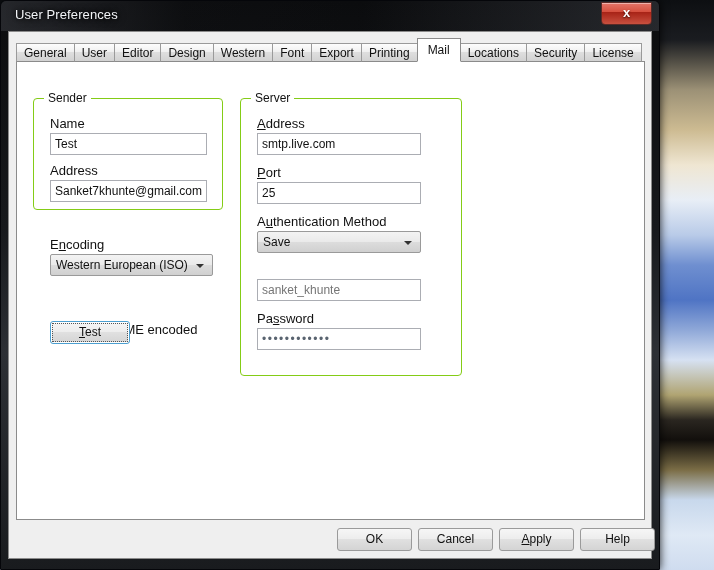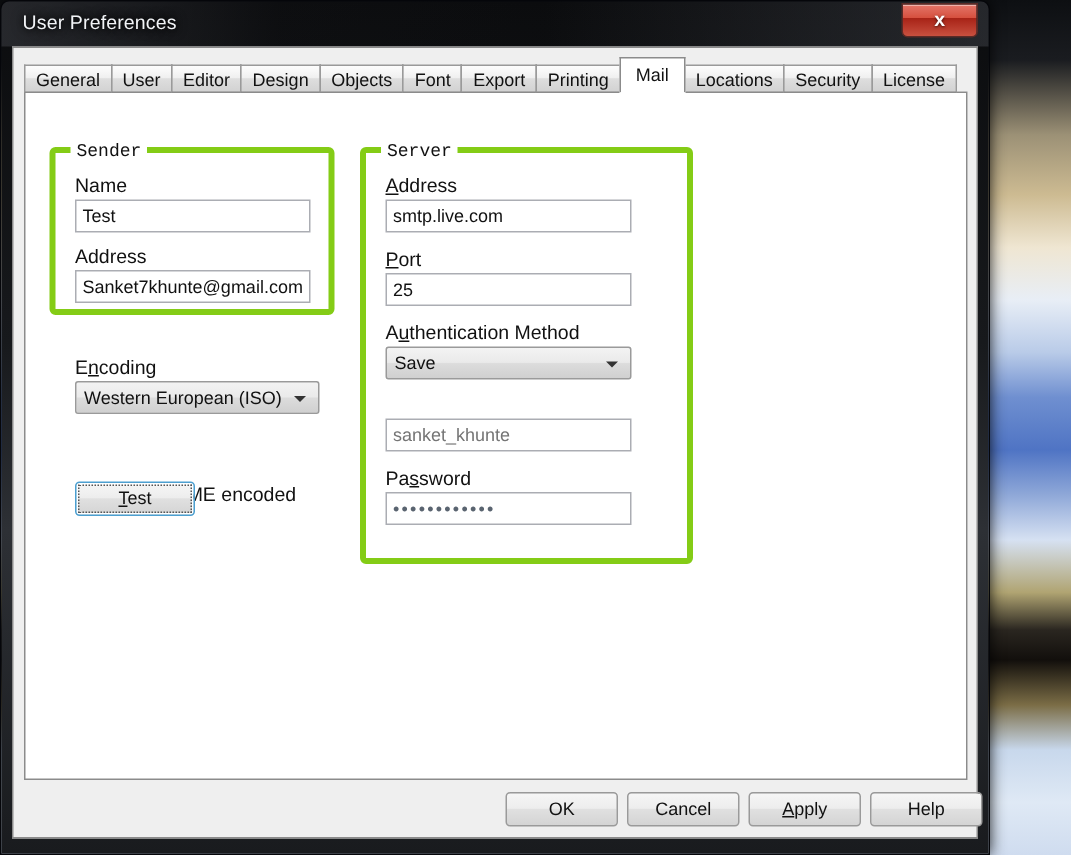--- a/index.html
+++ b/index.html
@@ -131,24 +131,23 @@
     height: 459px;
     background: #fff;
     border: 1px solid #8b8b8b;
     box-sizing: border-box;
     z-index: 2;
   }
 
   
   .groupbox {
     position: absolute;
-    border: 4px solid #84cc16;
+    border: 1px solid #84cc16;
     border-radius: 4px;
     box-sizing: border-box;
-    font-family: Liberation Mono, monospace;
   }
   .groupbox > .gb-title {
     position: absolute;
     top: -8px; left: 10px;
     background: #fff;
     padding: 0 4px;
     font-size: 12px;
     color: #111;
   }
 
@@ -269,21 +268,21 @@
 
   <div id="close-button">x</div>
 
   <div id="client">
 
     <div id="tabstrip">
       <div class="tab">General</div>
       <div class="tab">User</div>
       <div class="tab">Editor</div>
       <div class="tab">Design</div>
-      <div class="tab">Objects</div>
+      <div class="tab">Western</div>
       <div class="tab">Font</div>
       <div class="tab">Export</div>
       <div class="tab">Printing</div>
       <div class="tab active">Mail</div>
       <div class="tab">Locations</div>
       <div class="tab">Security</div>
       <div class="tab">License</div>
     </div>
 
     <div id="tabpage">

